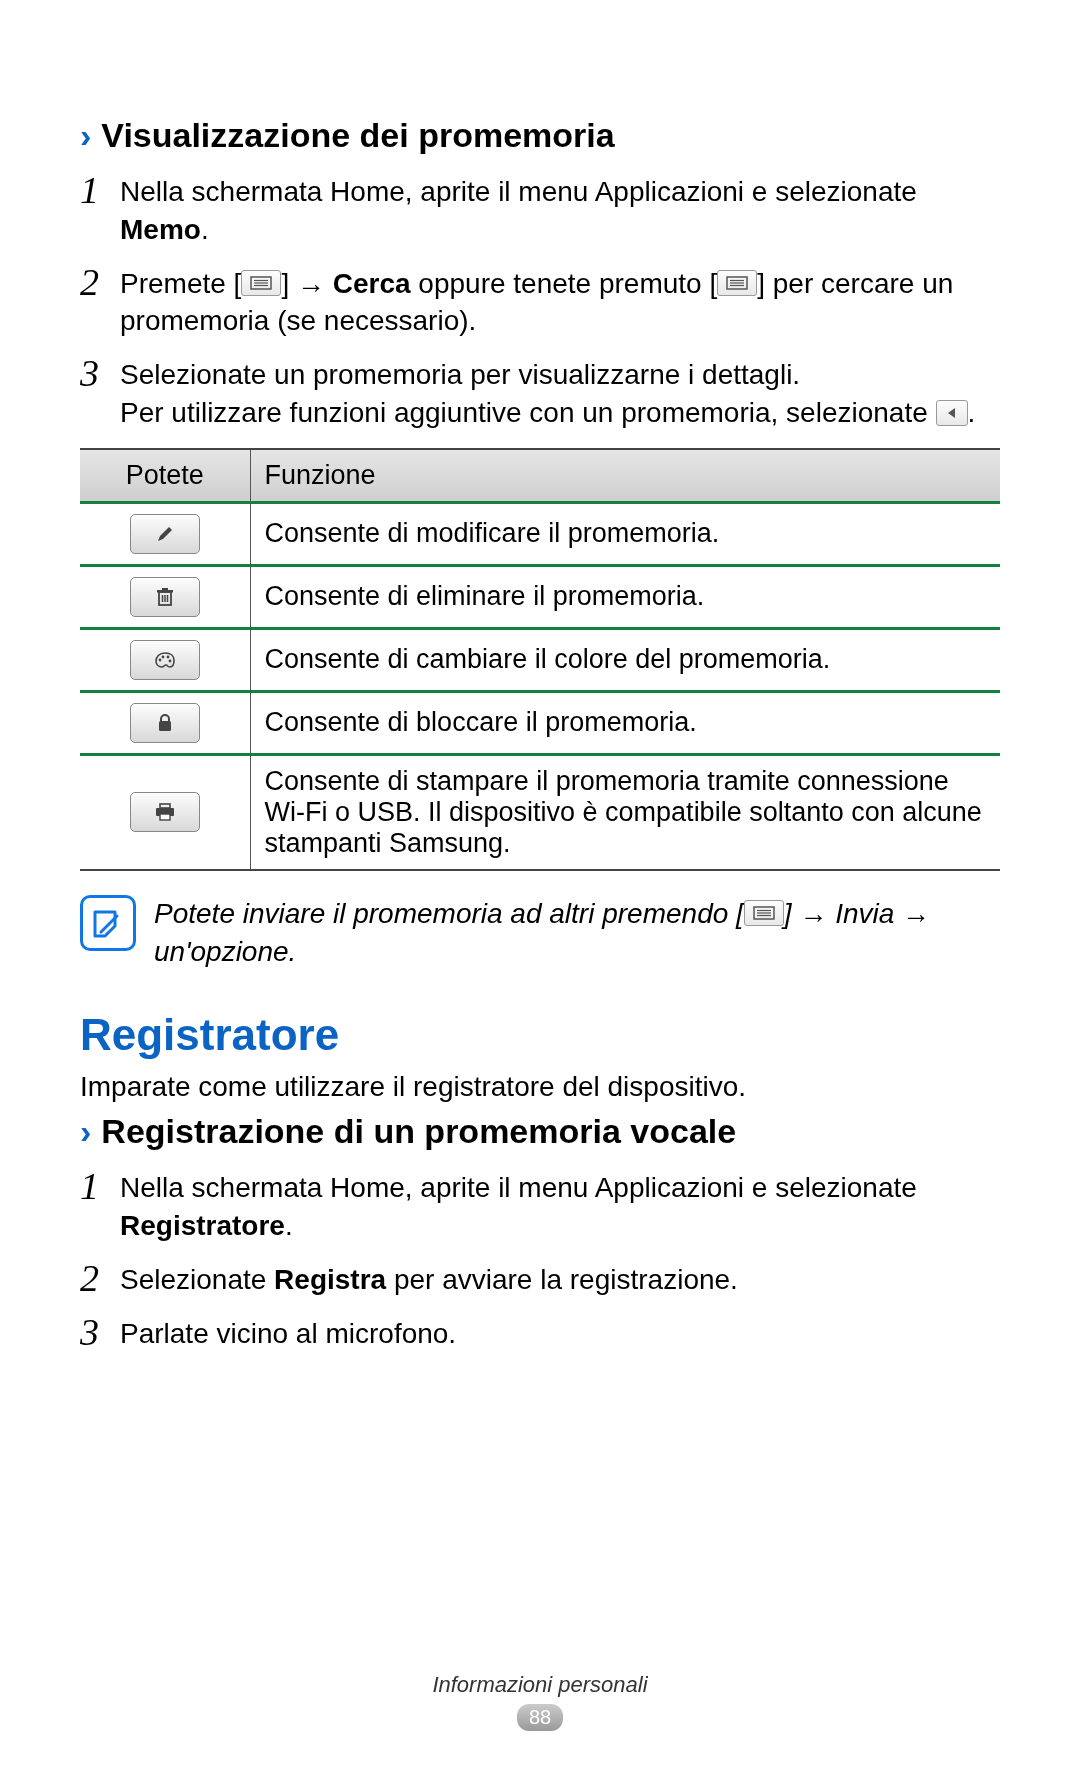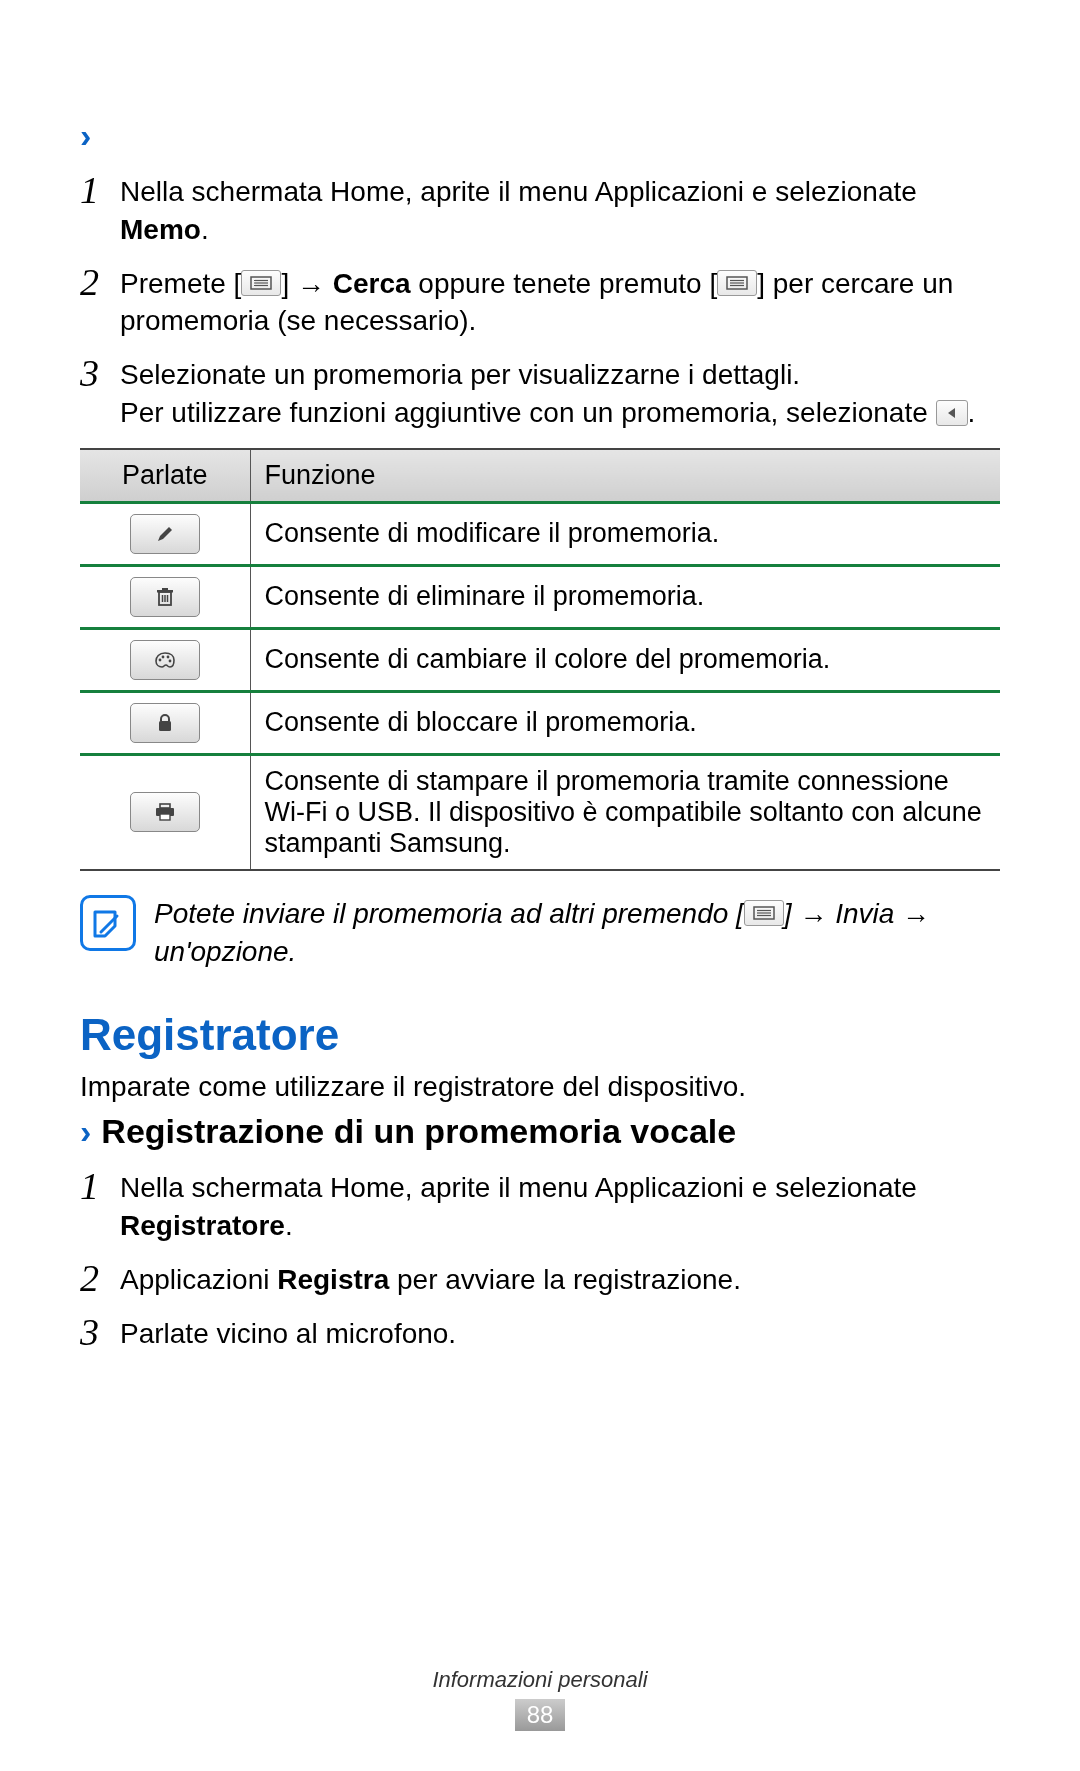--- a/index.html
+++ b/index.html
@@ -143,33 +143,34 @@
     font-style: italic;
     font-size: 22px;
     color: #333;
   }
   .page-num {
     display: inline-block;
     background: #aaa;
     background: linear-gradient(#ccc,#999);
     color: #fff;
     padding: 2px 12px;
-    border-radius: 0;
+    border-radius: 12px;
     font-style: normal;
-    font-size: 24px;
+    font-size: 20px;
     margin-top: 6px;
   }
 </style>
 </head>
 <body>
 
 <div class="page">
 
   <div class="sub-heading">
     <span class="chevron">›</span>
+    <span>Visualizzazione dei promemoria</span>
   </div>
 
   <div class="step">
     <div class="step-num">1</div>
     <div class="step-body">
       <span>Nella schermata Home, aprite il menu Applicazioni e selezionate </span><span class="b">Memo</span><span>.</span>
     </div>
   </div>
 
   <div class="step">
@@ -203,21 +204,21 @@
               <polygon points="9,1 9,11 2,6" fill="#555"></polygon>
             </svg>
           </span><span>.</span>
       </div>
     </div>
   </div>
 
   <table class="opts">
     <thead>
       <tr>
-        <th>Parlate</th>
+        <th>Potete</th>
         <th>Funzione</th>
       </tr>
     </thead>
     <tbody>
       <tr>
         <td><span class="btn-icon">
               <svg width="20" height="20" viewBox="0 0 20 20">
                 <path d="M3 17 L5 12 L14 3 L17 6 L8 15 Z" fill="#444"></path>
               </svg>
             </span></td>
@@ -300,21 +301,21 @@
   <div class="step">
     <div class="step-num">1</div>
     <div class="step-body">
       <span>Nella schermata Home, aprite il menu Applicazioni e selezionate </span><span class="b">Registratore</span><span>.</span>
     </div>
   </div>
 
   <div class="step">
     <div class="step-num">2</div>
     <div class="step-body">
-      <span>Applicazioni </span><span class="b">Registra</span><span> per avviare la registrazione.</span>
+      <span>Selezionate </span><span class="b">Registra</span><span> per avviare la registrazione.</span>
     </div>
   </div>
 
   <div class="step">
     <div class="step-num">3</div>
     <div class="step-body">
       <span>Parlate vicino al microfono.</span>
     </div>
   </div>
 

